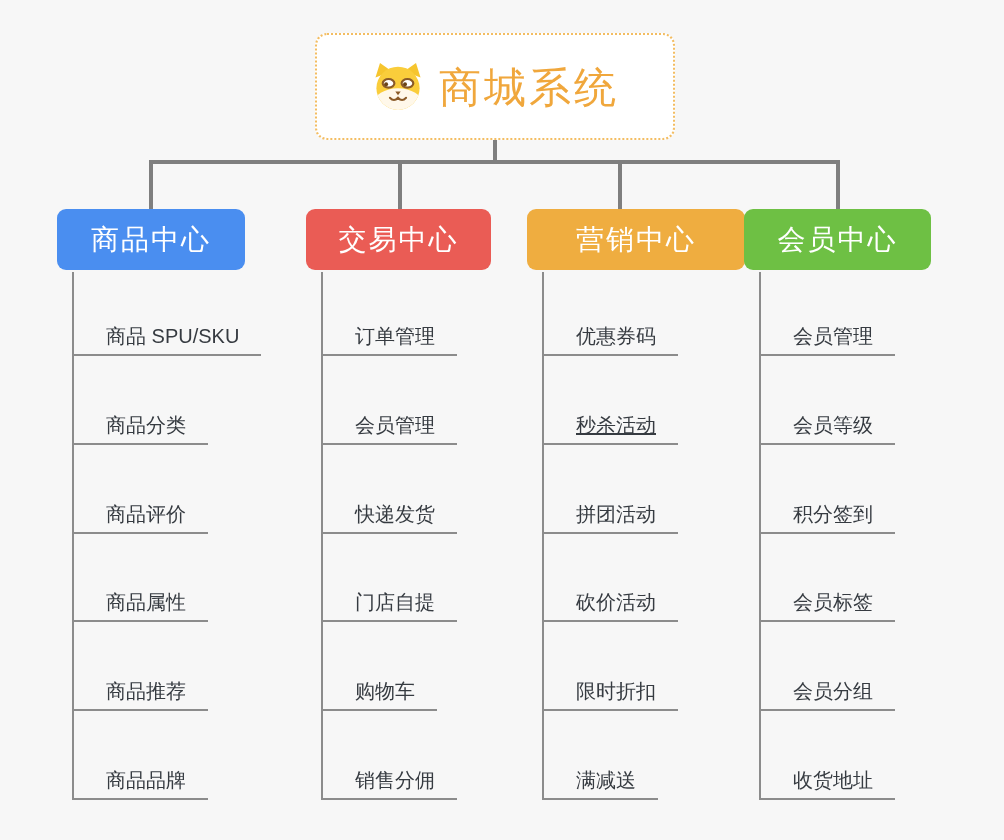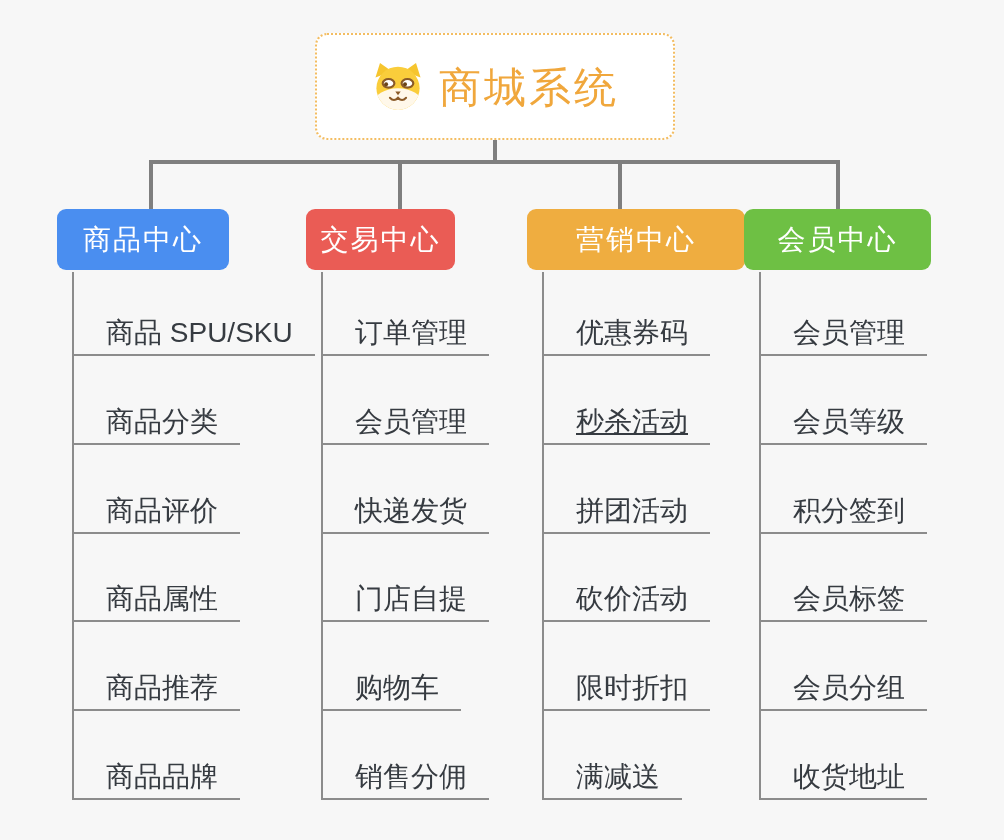--- a/index.html
+++ b/index.html
@@ -35,21 +35,21 @@
     color:#ffffff; font-size:28px; letter-spacing:2px; cursor:default;
   }
 
   
   .trunk { position:absolute; top:272px; width:2px; background:#8c8c8c; }
   .leaf {
     position:absolute; height:46px; box-sizing:border-box;
     border-bottom:2px solid #8c8c8c;
     padding:0 22px 5px 34px;
     display:flex; align-items:flex-end;
-    font-size:28px; color:#363b41; white-space:nowrap; line-height:1.18;
+    font-size:20px; color:#363b41; white-space:nowrap; line-height:1.18;
   }
 </style>
 </head>
 <body>
 
 <div class="canvas">
 
   <div class="conn stem" style="background: rgb(127, 127, 127);"></div>
   <div class="conn bus" style="background: rgb(127, 127, 127);"></div>
 
@@ -71,30 +71,30 @@
         <circle cx="37.8" cy="24.6" r="2.2" fill="#6B4418"></circle>
         <path d="M27 32.5 h6 l-3 4.2 z" fill="#8A5A28"></path>
         <path d="M21 39.5 q4.5 5 9 0 q4.5 5 9 0" fill="none" stroke="#8A5A28" stroke-width="2.2" stroke-linecap="round"></path>
       </svg>
     </span>
     <span class="root-label" style="color: rgb(240, 167, 60);">商城系统</span>
   </div>
 
   <div id="branches">
       <div class="conn drop" style="left: 149px; background: rgb(127, 127, 127);"></div>
-      <div class="branch-header" style="left: 57px; width: 172px; background: rgb(74, 142, 240);">商品中心</div>
+      <div class="branch-header" style="left: 57px; width: 188px; background: rgb(74, 142, 240);">商品中心</div>
       <div class="trunk" style="left: 72px; height: 526px; background: rgb(140, 140, 140);"></div>
       <div class="leaf" style="left: 72px; top: 310px; border-bottom-color: rgb(140, 140, 140);">商品 SPU/SKU</div>
       <div class="leaf" style="left: 72px; top: 399px; border-bottom-color: rgb(140, 140, 140);">商品分类</div>
       <div class="leaf" style="left: 72px; top: 488px; border-bottom-color: rgb(140, 140, 140);">商品评价</div>
       <div class="leaf" style="left: 72px; top: 576px; border-bottom-color: rgb(140, 140, 140);">商品属性</div>
       <div class="leaf" style="left: 72px; top: 665px; border-bottom-color: rgb(140, 140, 140);">商品推荐</div>
       <div class="leaf" style="left: 72px; top: 754px; border-bottom-color: rgb(140, 140, 140);">商品品牌</div>
       <div class="conn drop" style="left: 397.5px; background: rgb(127, 127, 127);"></div>
-      <div class="branch-header" style="left: 306px; width: 149px; background: rgb(234, 92, 85);">交易中心</div>
+      <div class="branch-header" style="left: 306px; width: 185px; background: rgb(234, 92, 85);">交易中心</div>
       <div class="trunk" style="left: 321px; height: 526px; background: rgb(140, 140, 140);"></div>
       <div class="leaf" style="left: 321px; top: 310px; border-bottom-color: rgb(140, 140, 140);">订单管理</div>
       <div class="leaf" style="left: 321px; top: 399px; border-bottom-color: rgb(140, 140, 140);">会员管理</div>
       <div class="leaf" style="left: 321px; top: 488px; border-bottom-color: rgb(140, 140, 140);">快递发货</div>
       <div class="leaf" style="left: 321px; top: 576px; border-bottom-color: rgb(140, 140, 140);">门店自提</div>
       <div class="leaf" style="left: 321px; top: 665px; border-bottom-color: rgb(140, 140, 140);">购物车</div>
       <div class="leaf" style="left: 321px; top: 754px; border-bottom-color: rgb(140, 140, 140);">销售分佣</div>
       <div class="conn drop" style="left: 618px; background: rgb(127, 127, 127);"></div>
       <div class="branch-header" style="left: 527px; width: 218px; background: rgb(239, 173, 64);">营销中心</div>
       <div class="trunk" style="left: 542px; height: 526px; background: rgb(140, 140, 140);"></div>

